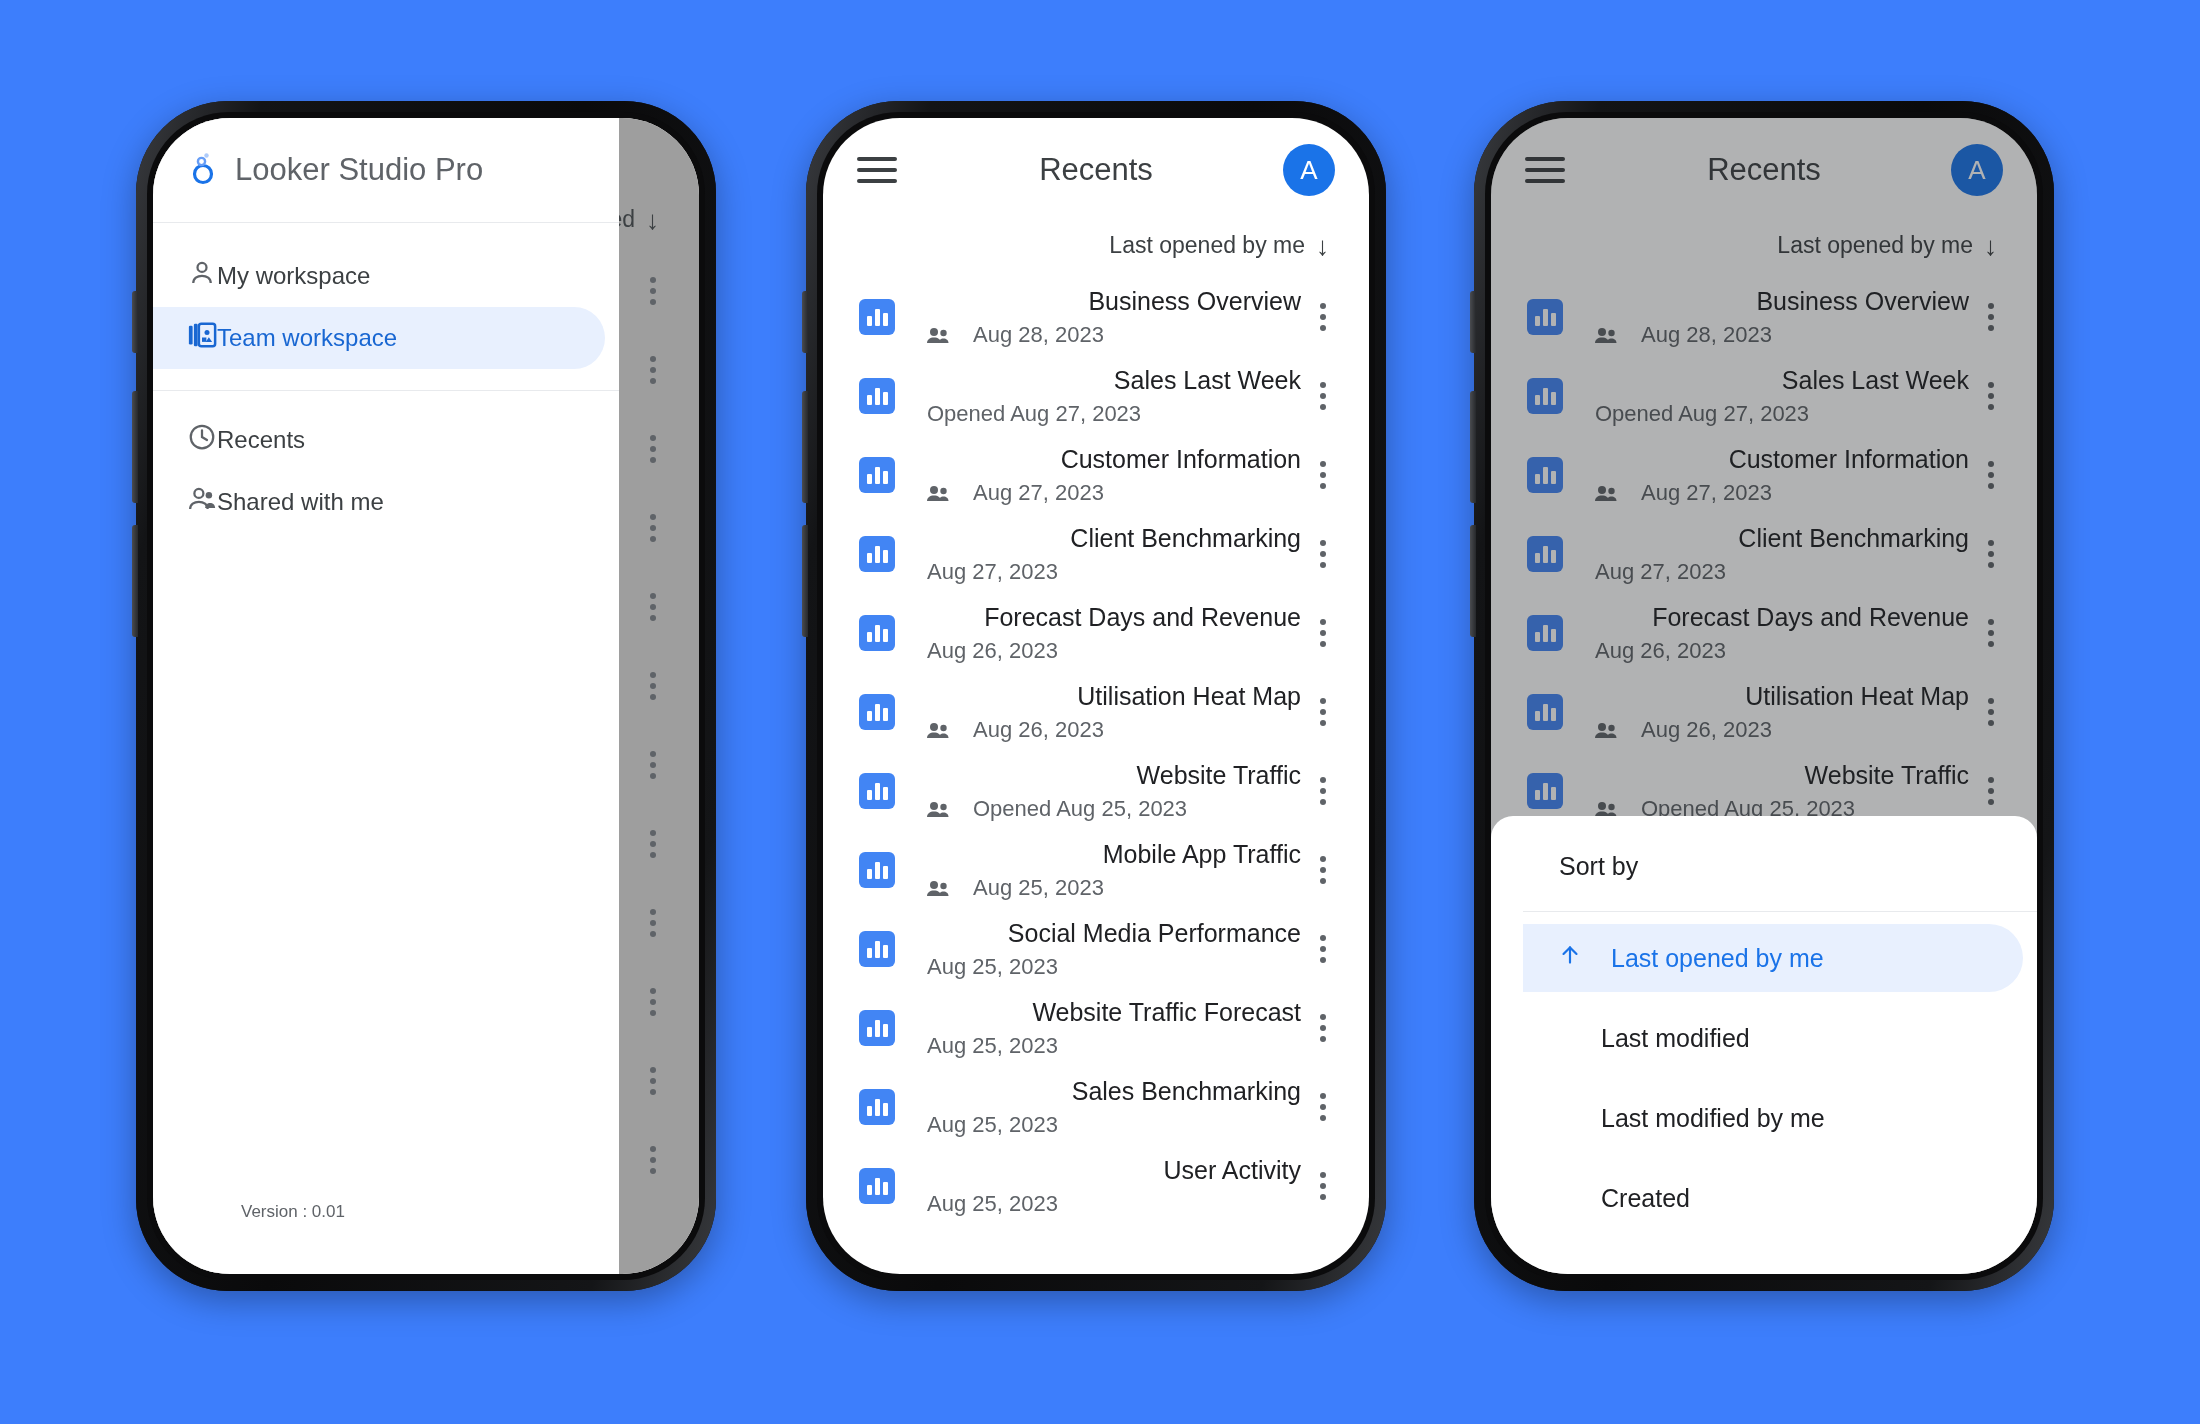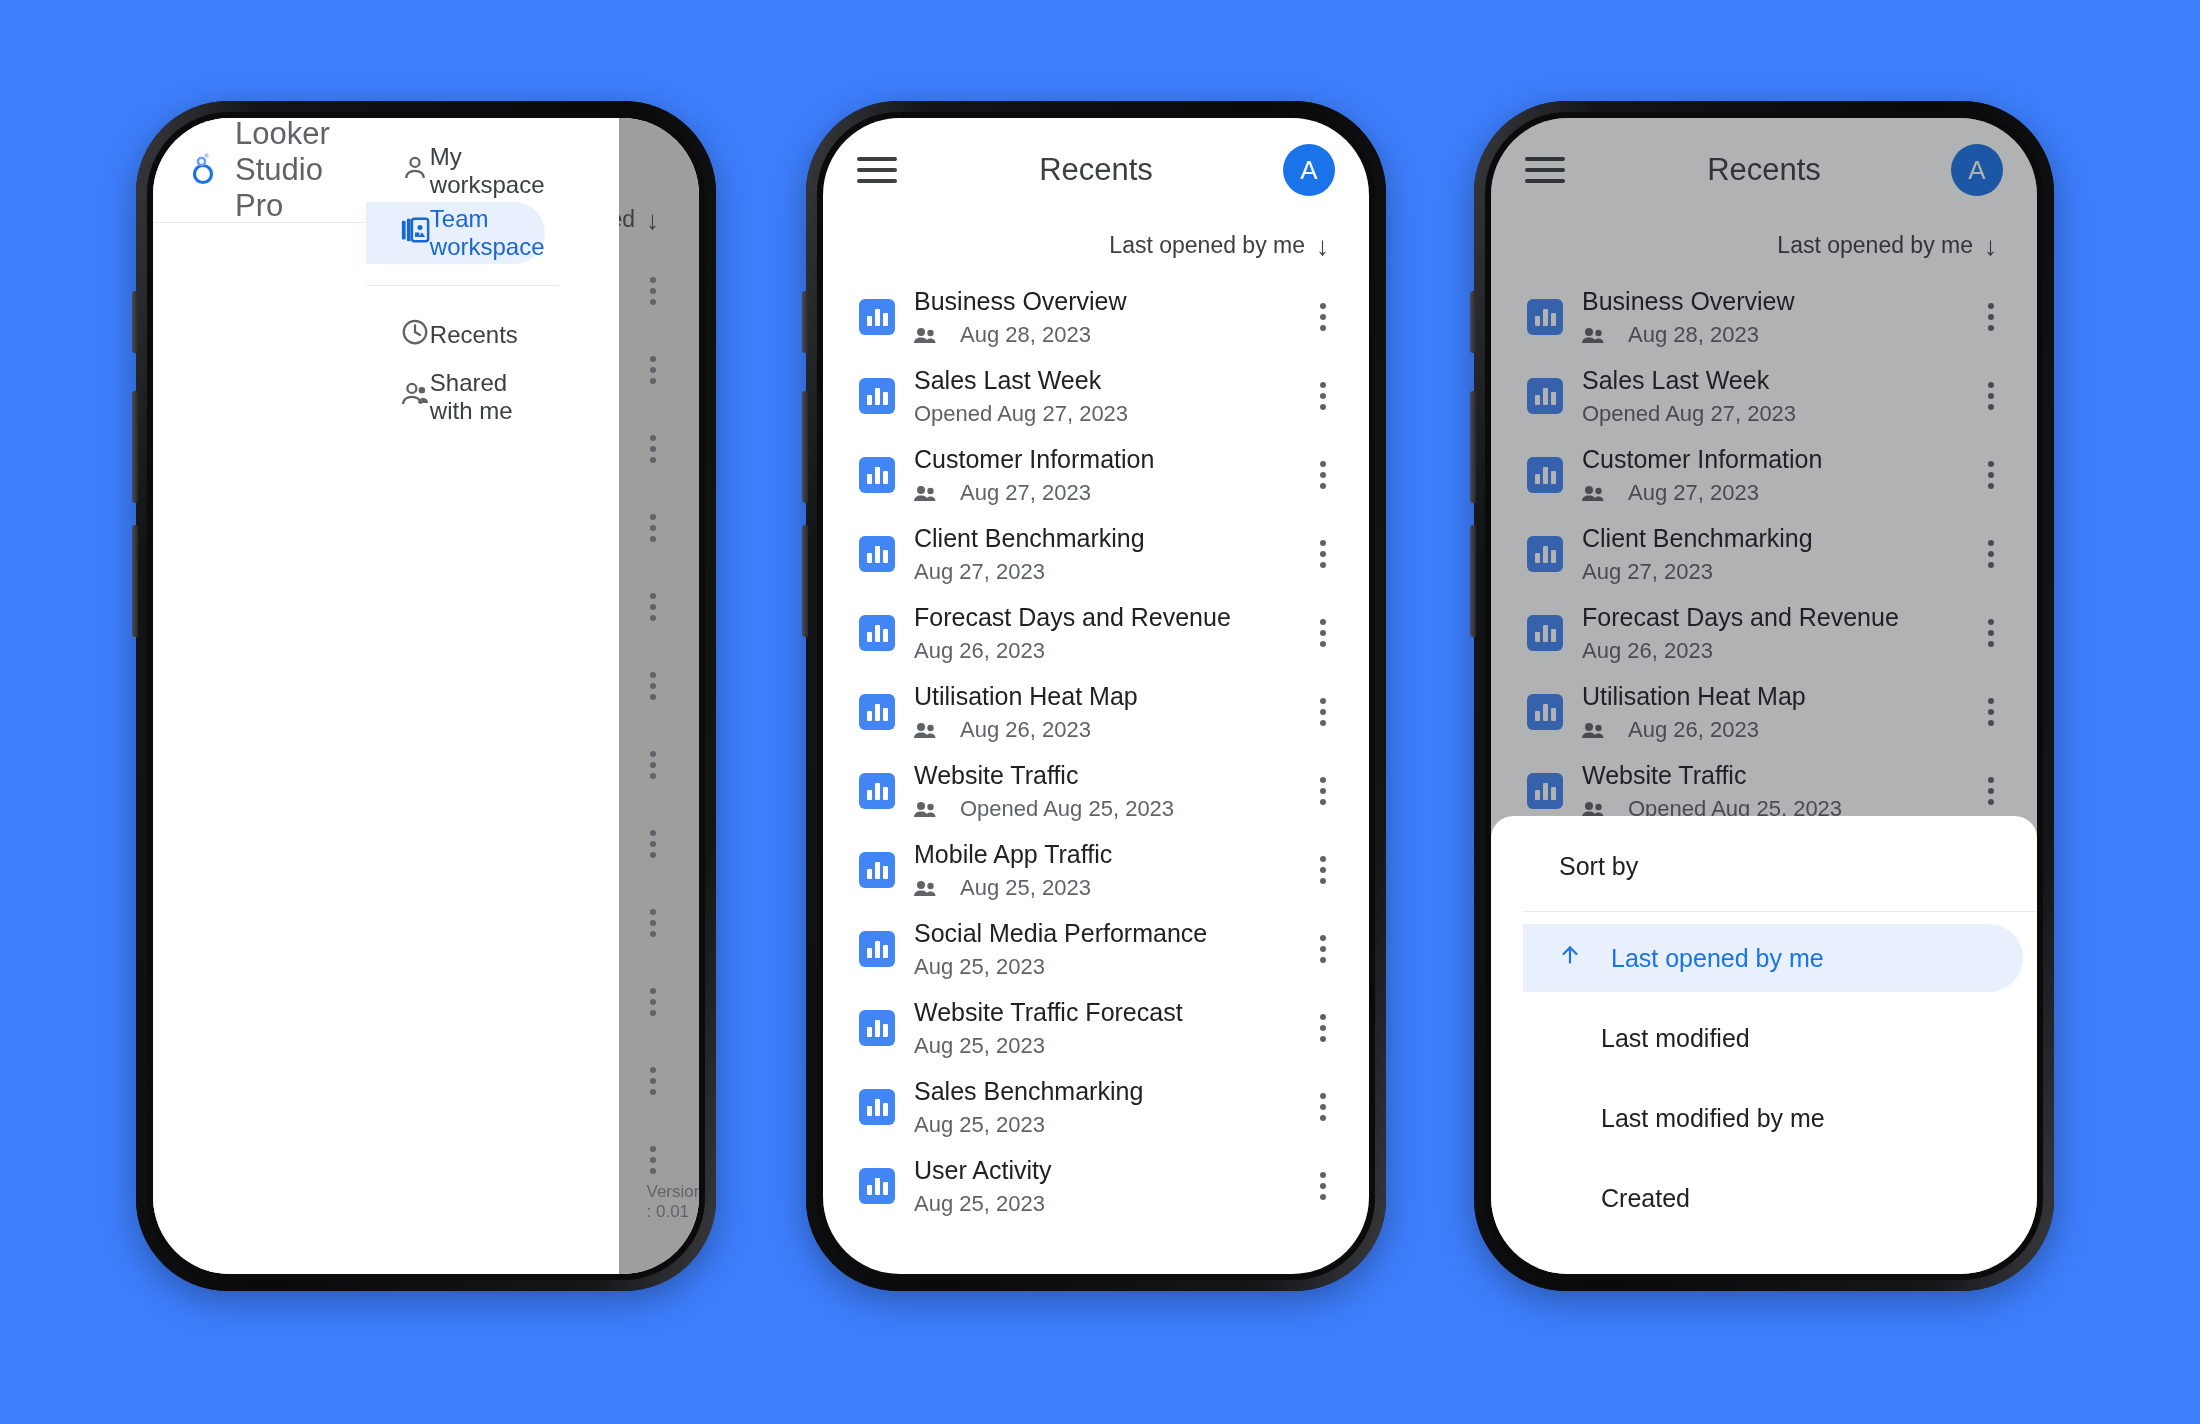--- a/index.html
+++ b/index.html
@@ -91,41 +91,41 @@
   }
   .doc-ico {
     width: 36px; height: 36px; border-radius: 6px; background: #4285f4;
     flex: 0 0 36px; display: flex; align-items: flex-end;
     justify-content: center; gap: 3px; padding-bottom: 9px;
   }
   .doc-ico i { display:block; width: 5px; background: #fff; border-radius: 1px; }
   .doc-ico i:nth-child(1){ height: 10px; }
   .doc-ico i:nth-child(2){ height: 17px; }
   .doc-ico i:nth-child(3){ height: 13px; }
-  .doc-txt { margin-left: 19px; flex: 1 1 auto; min-width: 0; }
+  .doc-txt { margin-left: 32px; flex: 1 1 auto; min-width: 0; text-align: right; }
   .doc-name {
     font-size: 25px; color: #202124; line-height: 1.28;
     white-space: nowrap; overflow: hidden; text-overflow: ellipsis;
   }
   .doc-meta {
     font-size: 22px; color: #5f6368; margin-top: 5px;
     display: flex; align-items: center; gap: 24px;
   }
   .people-ico { flex: 0 0 auto; display: inline-flex; }
   .kebab {
     flex: 0 0 auto; width: 34px; display: flex; flex-direction: column;
     align-items: center; gap: 5px; cursor: pointer; padding-left: 10px;
   }
   .kebab b { width: 6px; height: 6px; border-radius: 50%; background: #5f6368; display:block; }
 
   
   .scrim-light { position:absolute; inset:0; background:#9e9e9e; }
   .drawer {
     position: absolute; top: 0; left: 0; bottom: 0; width: 466px;
-    background: #fff; z-index: 3; display: flex; flex-direction: row;
+    background: #fff; z-index: 3; display: flex; flex-direction: column;
   }
   .drawer-head {
     height: 105px; display: flex; align-items: center; gap: 16px;
     padding: 0 36px; border-bottom: 1px solid #e8eaed;
   }
   .brand-txt { font-size: 31px; color: #5f6368; }
   .drawer-nav { padding-top: 22px; }
   .nav-item {
     display: flex; align-items: center; 
     height: 62px; margin: 0 14px 0 0;

